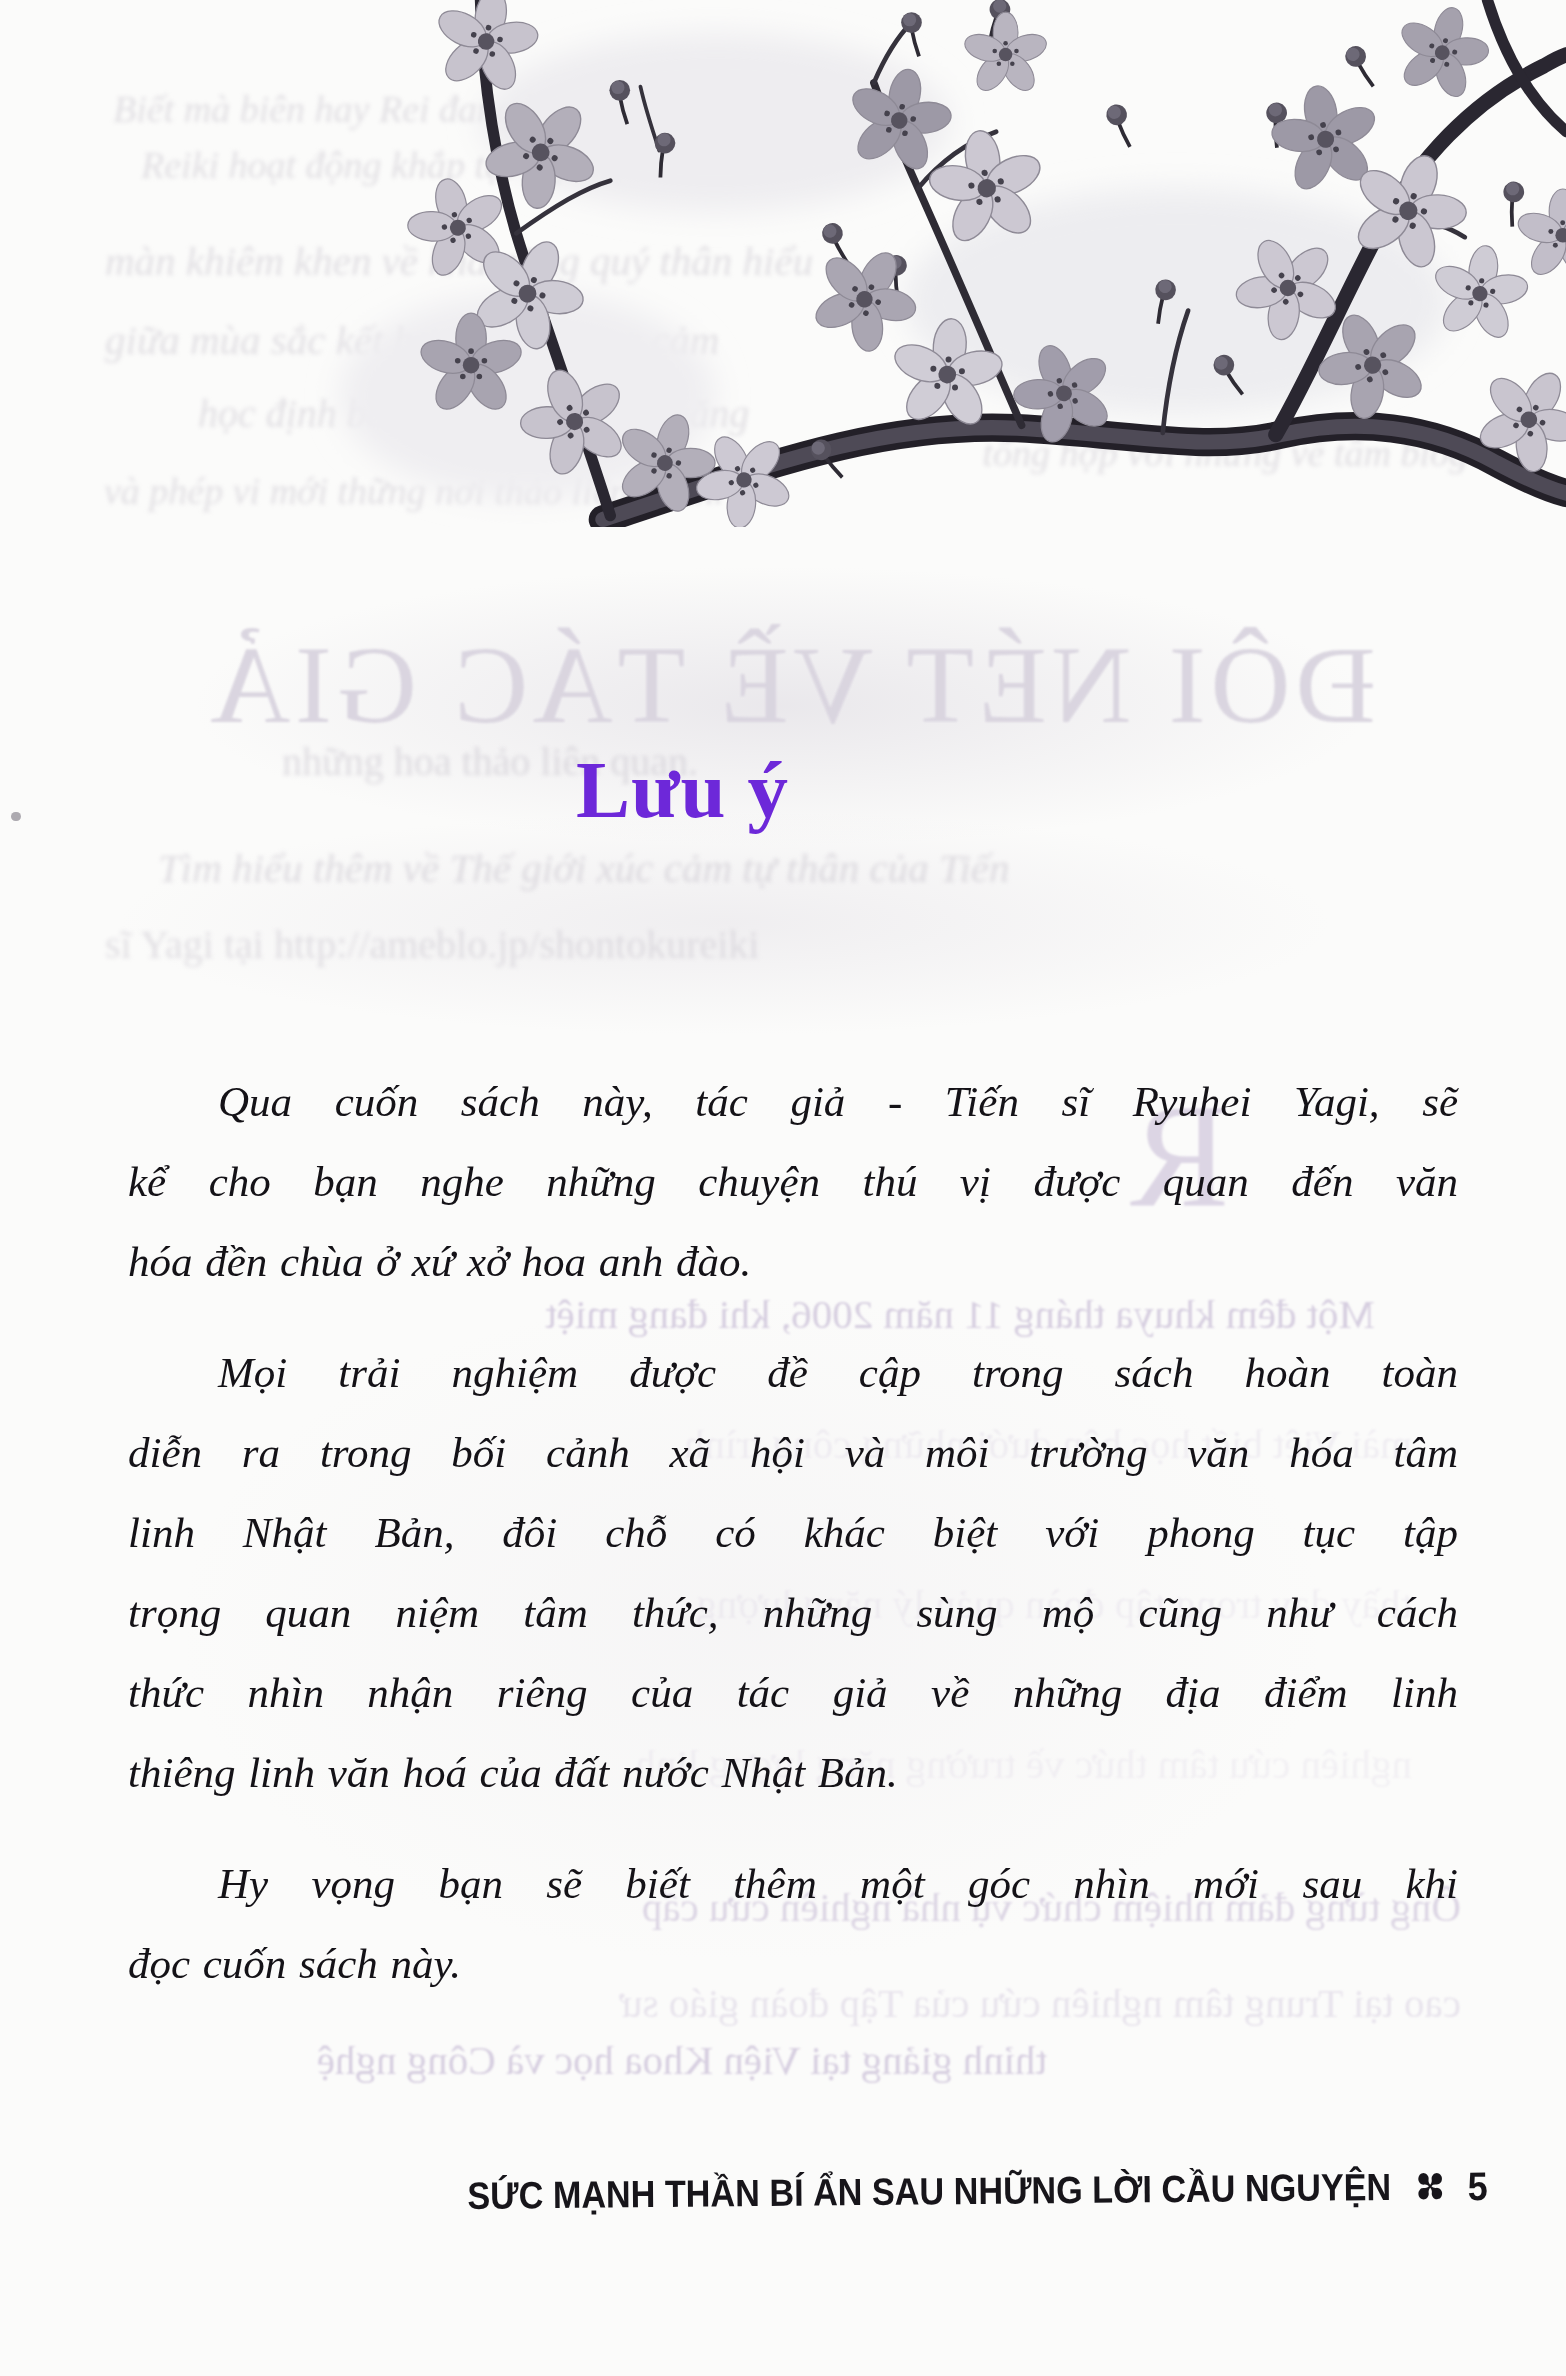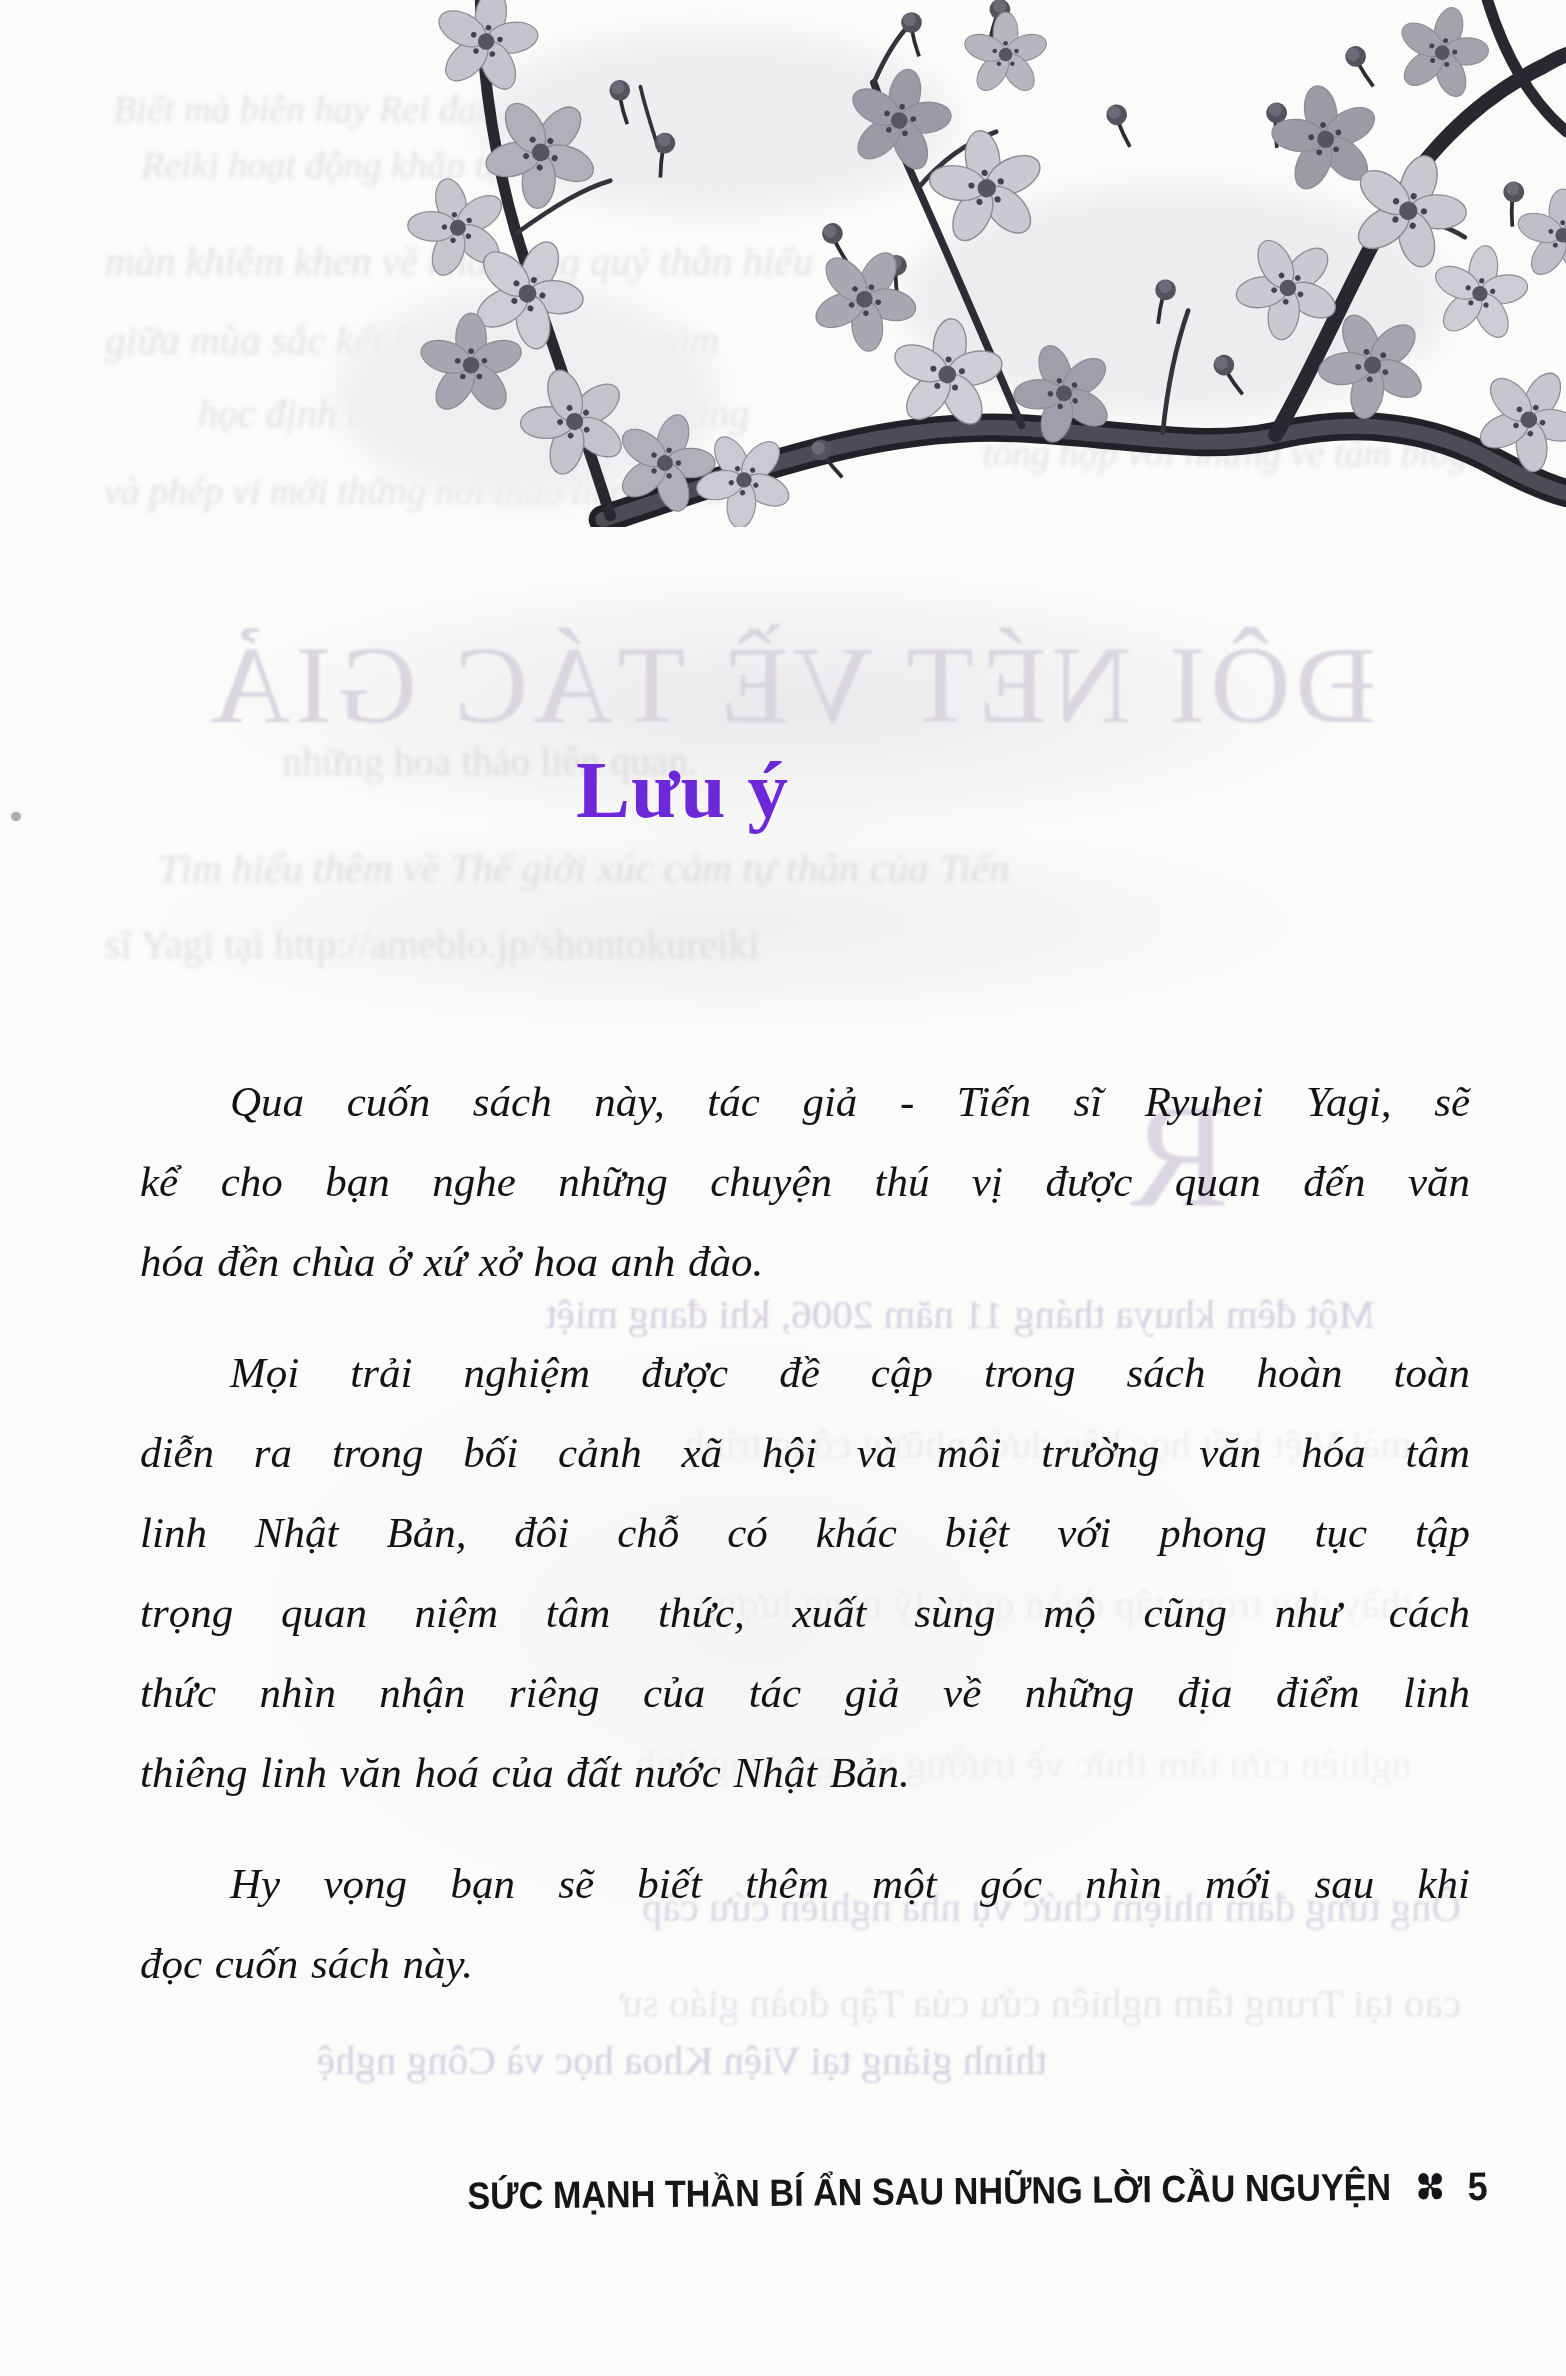--- a/index.html
+++ b/index.html
@@ -45,21 +45,21 @@
   .gb5{left:105px;top:1979px;width:1356px;font-size:41px;opacity:.26;}
   .gb6{left:105px;top:2036px;width:942px;font-size:41px;opacity:.5;}
 
   
   .blossom{position:absolute;left:0;top:0;z-index:3;pointer-events:none;}
 
   
   .page-title{position:absolute;z-index:4;left:0;top:744px;width:1365px;
     text-align:center;font-size:81px;font-weight:700;color:#6d28d9;letter-spacing:0.9px;}
   .body-text{position:absolute;z-index:4;left:128px;top:1062px;width:1330px;
-    font-size:43px;line-height:80px;font-style:italic;color:#141217;word-spacing:1.9px;margin-left:12px;}
+    font-size:43px;line-height:80px;font-style:italic;color:#141217;word-spacing:1.9px;}
   .para{margin:0 0 31px 0;}
   .line{text-align:justify;text-align-last:justify;}
   .line.first{text-indent:90px;}
   .line.last{text-align-last:left;font-style:italic;}
   .footer{position:absolute;z-index:4;right:79px;top:2164px;
     font-family:"Liberation Sans","DejaVu Sans",sans-serif;
     font-size:38px;font-weight:700;color:#17151a;white-space:nowrap;
     transform:scaleX(.9) rotate(-0.5deg);transform-origin:right center;
     display:flex;align-items:center;gap:24.5px;}
   .footer .flower-glyph{display:inline-block;transform:rotate(45deg);font-size:43px;line-height:1;}
@@ -189,21 +189,21 @@
 <div class="body-text">
     <div class="para">
       <div class="line first">Qua cuốn sách này, tác giả - Tiến sĩ Ryuhei Yagi, sẽ</div>
       <div class="line">kể cho bạn nghe những chuyện thú vị được quan đến văn</div>
       <div class="line last">hóa đền chùa ở xứ xở hoa anh đào.</div>
     </div>
     <div class="para">
       <div class="line first">Mọi trải nghiệm được đề cập trong sách hoàn toàn</div>
       <div class="line">diễn ra trong bối cảnh xã hội và môi trường văn hóa tâm</div>
       <div class="line">linh Nhật Bản, đôi chỗ có khác biệt với phong tục tập</div>
-      <div class="line">trọng quan niệm tâm thức, xuất sùng mộ cũng như cách</div>
+      <div class="line">trọng quan niệm tâm thức, những sùng mộ cũng như cách</div>
       <div class="line">thức nhìn nhận riêng của tác giả về những địa điểm linh</div>
       <div class="line last">thiêng linh văn hoá của đất nước Nhật Bản.</div>
     </div>
     <div class="para">
       <div class="line first">Hy vọng bạn sẽ biết thêm một góc nhìn mới sau khi</div>
       <div class="line last">đọc cuốn sách này.</div>
     </div>
   </div>
 
 <div class="speck"></div>

